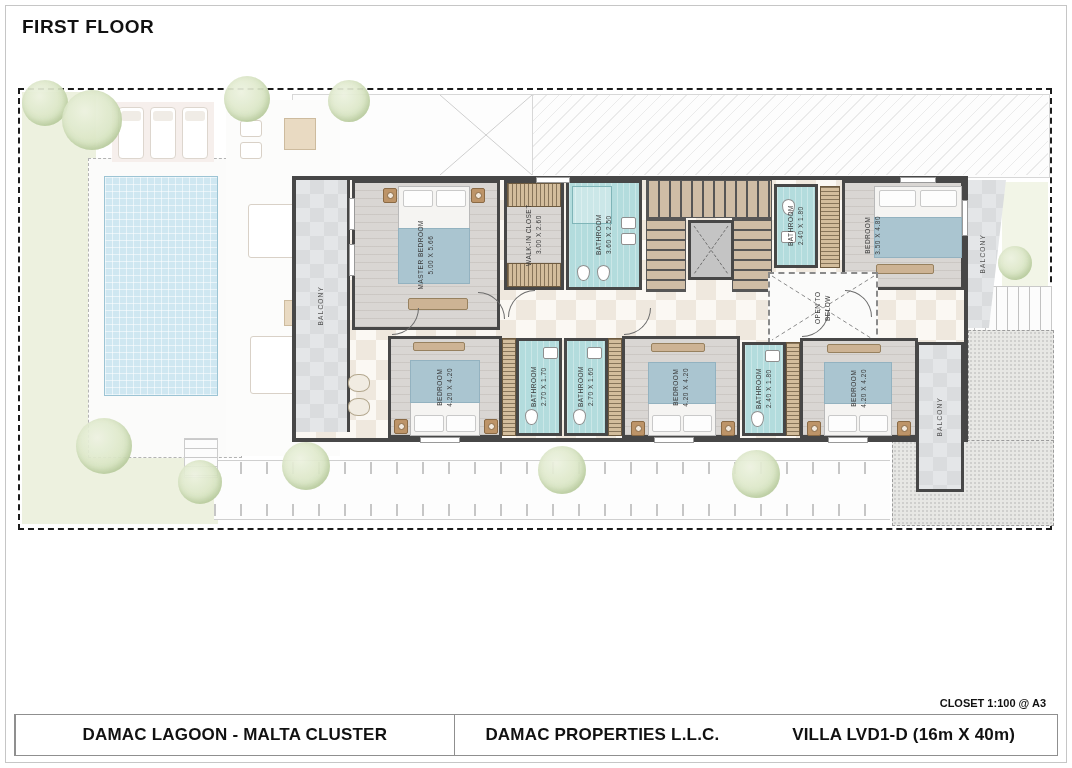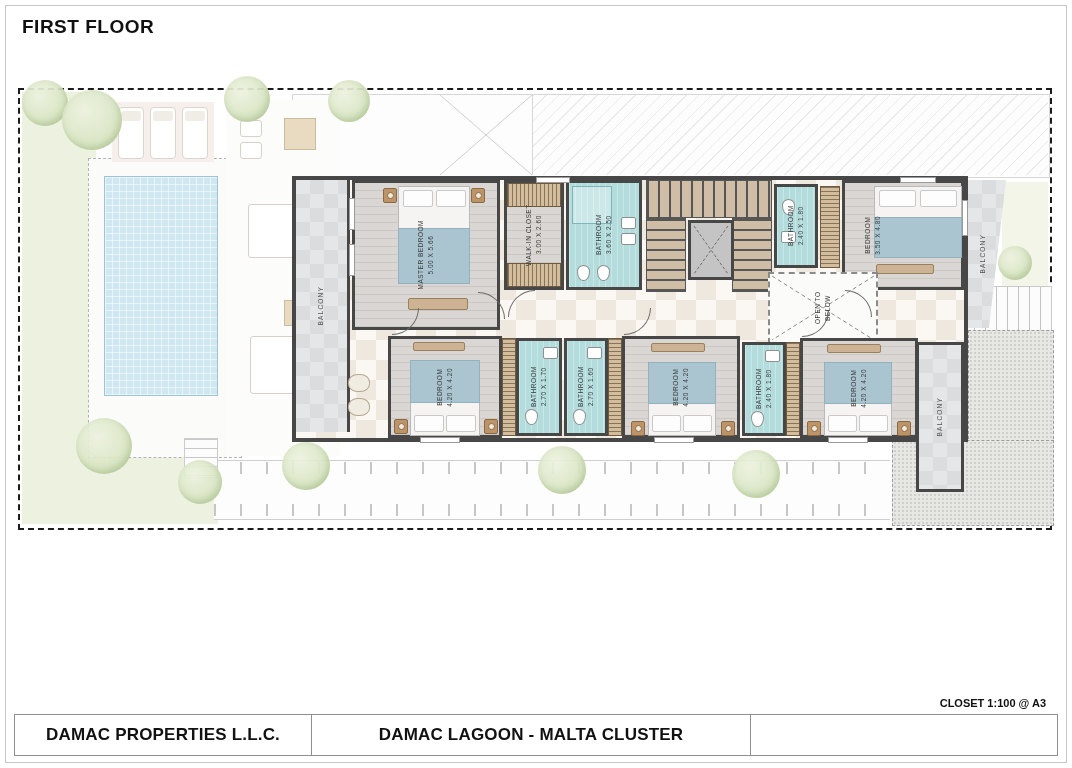--- a/index.html
+++ b/index.html
@@ -331,16 +331,17 @@
   <div class="window" style="left:349px;top:244px;width:6px;height:32px;"></div>
   <div class="window" style="left:962px;top:200px;width:6px;height:36px;"></div>
   <div class="window" style="left:420px;top:437px;width:40px;height:6px;"></div>
   <div class="window" style="left:654px;top:437px;width:40px;height:6px;"></div>
   <div class="window" style="left:828px;top:437px;width:40px;height:6px;"></div>
   <div class="window" style="left:536px;top:177px;width:34px;height:6px;"></div>
   <div class="window" style="left:900px;top:177px;width:36px;height:6px;"></div>
 
   <div class="scale-note">CLOSET 1:100 @ A3</div>
   <div class="tblock">
+    <div class="tcell tc2">DAMAC LAGOON - MALTA CLUSTER</div>
     <div class="tcell tc1">DAMAC PROPERTIES L.L.C.</div>
-    <div class="tcell tc2">DAMAC LAGOON - MALTA CLUSTER</div>
+    <div class="tcell tc3">VILLA LVD1-D (16m X 40m)</div>
   </div>
 </div>
 
 </body></html>

